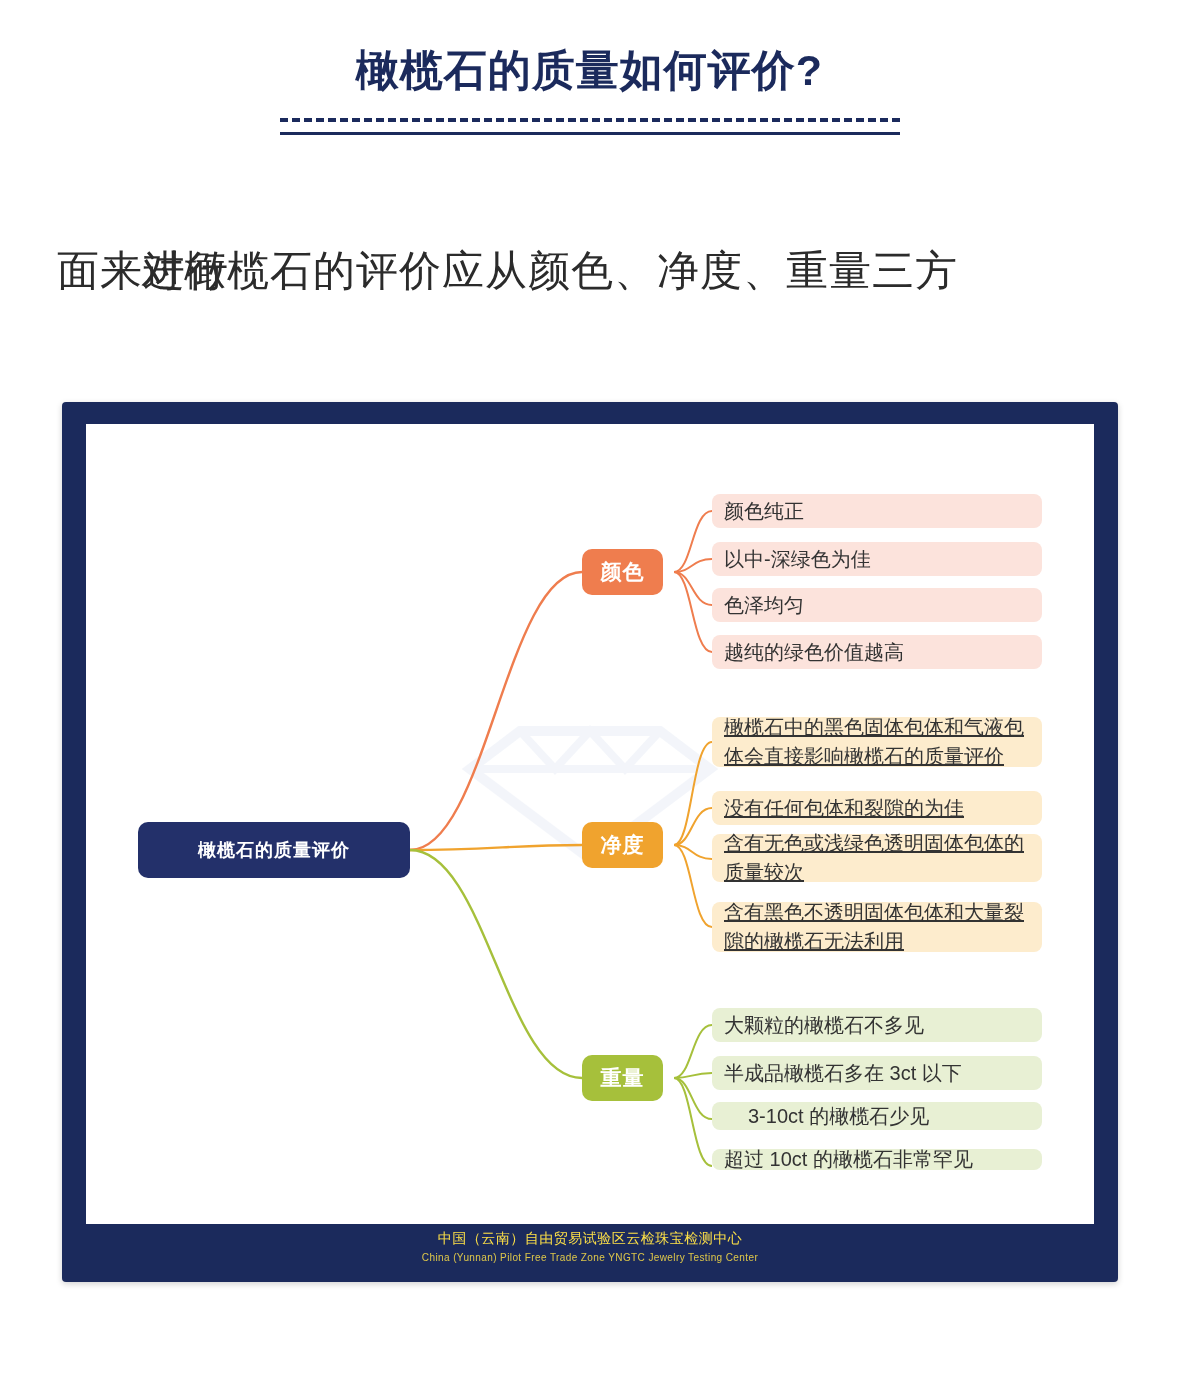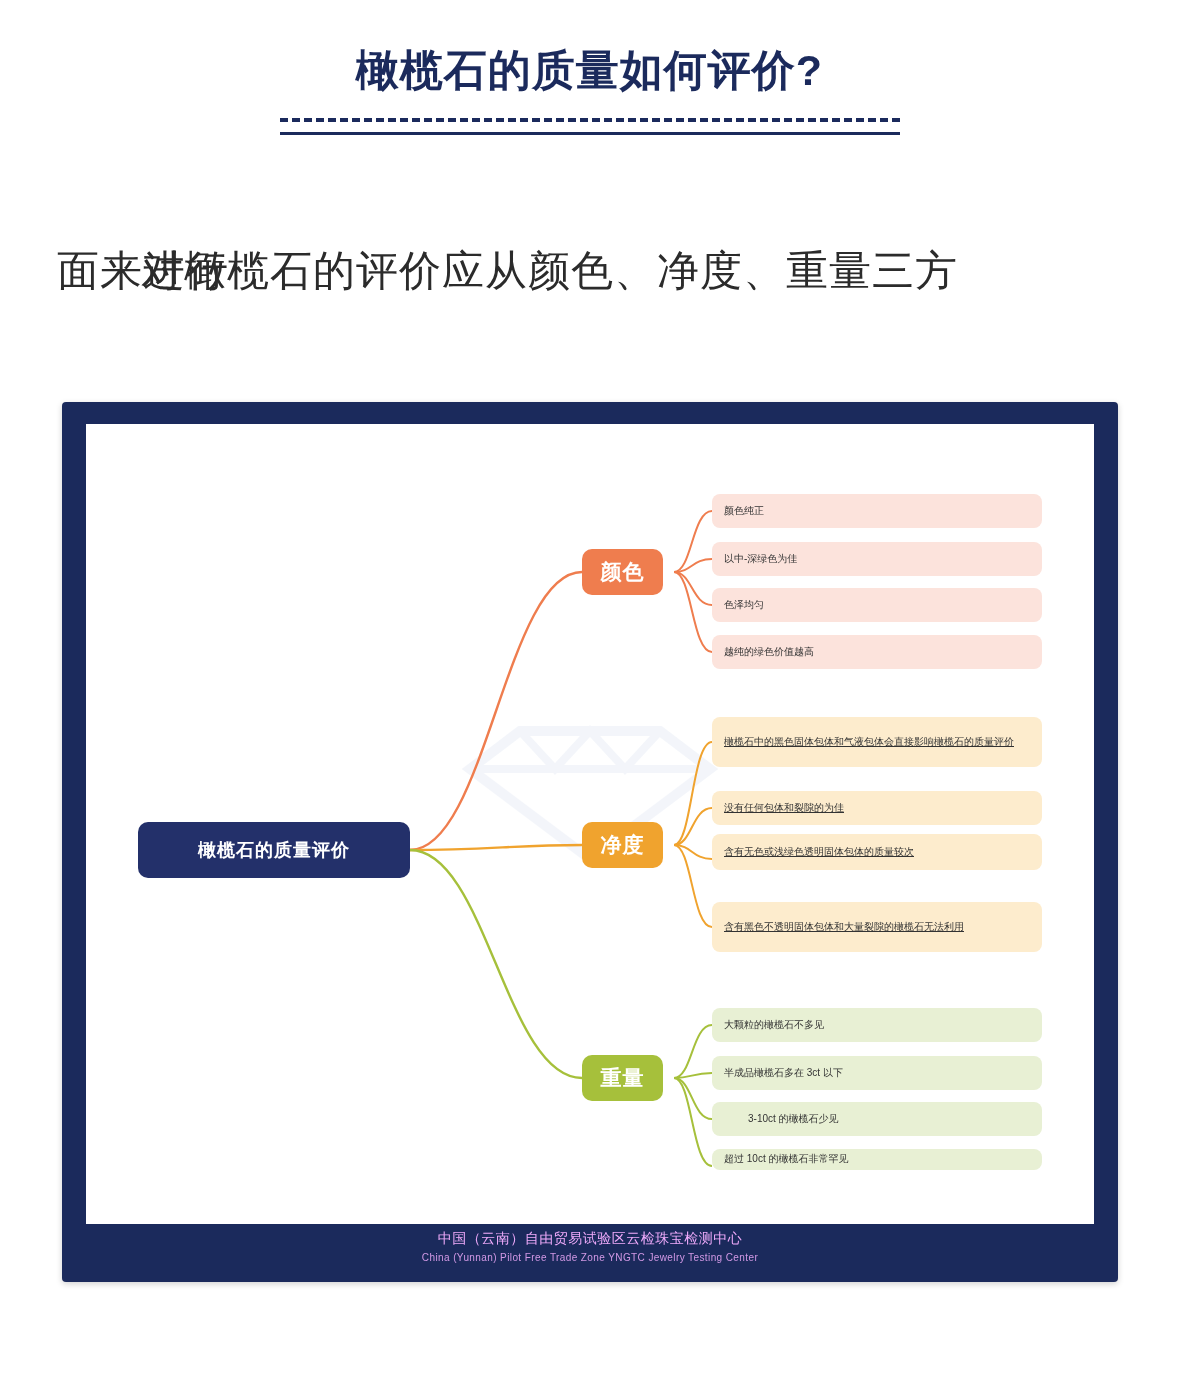--- a/index.html
+++ b/index.html
@@ -74,21 +74,21 @@
     height: 800px;
     background: #ffffff;
     overflow: hidden;
   }
   .card-footer {
     position: absolute;
     left: 0;
     top: 828px;
     width: 100%;
     text-align: center;
-    color: #f0abfc;
+    color: #fde047;
   }
   .footer-cn { font-size: 14px; letter-spacing: .5px; }
   .footer-en { font-size: 10px; letter-spacing: .4px; margin-top: 4px; opacity: .85; }
 
   
   .watermark {
     position: absolute;
     left: 50%;
     top: 295px;
     transform: translateX(-50%);
@@ -142,21 +142,21 @@
   .branch-color { left: 496px; top: 125px; background: #ef7d4e; }
   .branch-clarity { left: 496px; top: 398px; background: #f0a32e; }
   .branch-weight { left: 496px; top: 631px; background: #a6c03b; }
 
   .leaf {
     position: absolute;
     box-sizing: border-box;
     left: 626px;
     width: 330px;
     border-radius: 8px;
-    font-size: 10px;
+    font-size: 20px;
     color: #333333;
     line-height: 1.45;
     padding: 8px 12px;
     display: flex;
     align-items: center;
   }
   .leaf-color { background: #fce3dc; }
   .leaf-clarity { background: #fdeccd; text-decoration: underline; }
   .leaf-weight { background: #e8f0d4; }
 </style>
@@ -235,37 +235,37 @@
 
       <div class="node branch-node branch-clarity">
         <span>净度</span>
       </div>
       <div class="leaf leaf-clarity" style="top:293px;height:50px;">
         <span>橄榄石中的黑色固体包体和气液包体会直接影响橄榄石的质量评价</span>
       </div>
       <div class="leaf leaf-clarity" style="top:367px;height:34px;">
         <span>没有任何包体和裂隙的为佳</span>
       </div>
-      <div class="leaf leaf-clarity" style="top:410px;height:36px;">
+      <div class="leaf leaf-clarity" style="top:410px;height:48px;">
         <span>含有无色或浅绿色透明固体包体的质量较次</span>
       </div>
       <div class="leaf leaf-clarity" style="top:478px;height:50px;">
         <span>含有黑色不透明固体包体和大量裂隙的橄榄石无法利用</span>
       </div>
 
       <div class="node branch-node branch-weight">
         <span>重量</span>
       </div>
       <div class="leaf leaf-weight" style="top:584px;height:34px;">
         <span>大颗粒的橄榄石不多见</span>
       </div>
       <div class="leaf leaf-weight" style="top:632px;height:34px;">
         <span>半成品橄榄石多在 3ct 以下</span>
       </div>
-      <div class="leaf leaf-weight" style="top:678px;height:34px;padding-left:36px;">
+      <div class="leaf leaf-weight" style="top:678px;height:28px;padding-left:36px;">
         <span>3-10ct 的橄榄石少见</span>
       </div>
       <div class="leaf leaf-weight" style="top:725px;height:21px;">
         <span>超过 10ct 的橄榄石非常罕见</span>
       </div>
     </div>
   </div>
 
   <div class="card-footer">
     <div class="footer-cn">中国（云南）自由贸易试验区云检珠宝检测中心</div>

